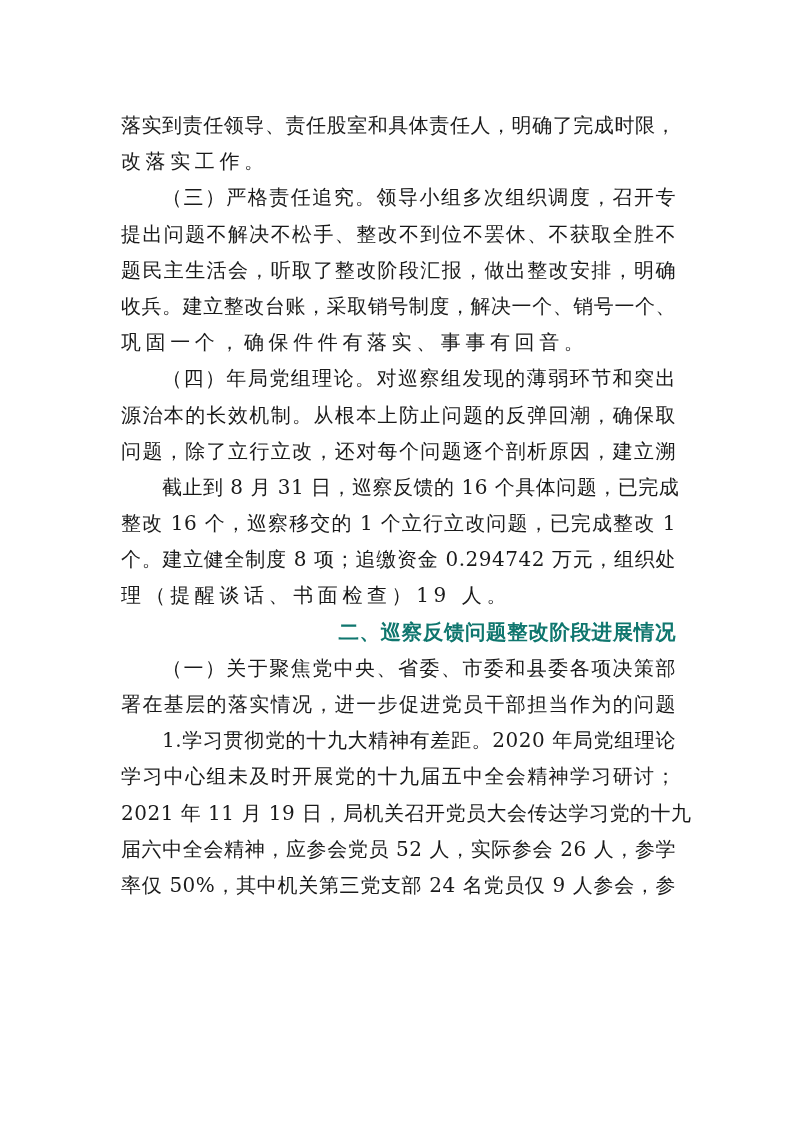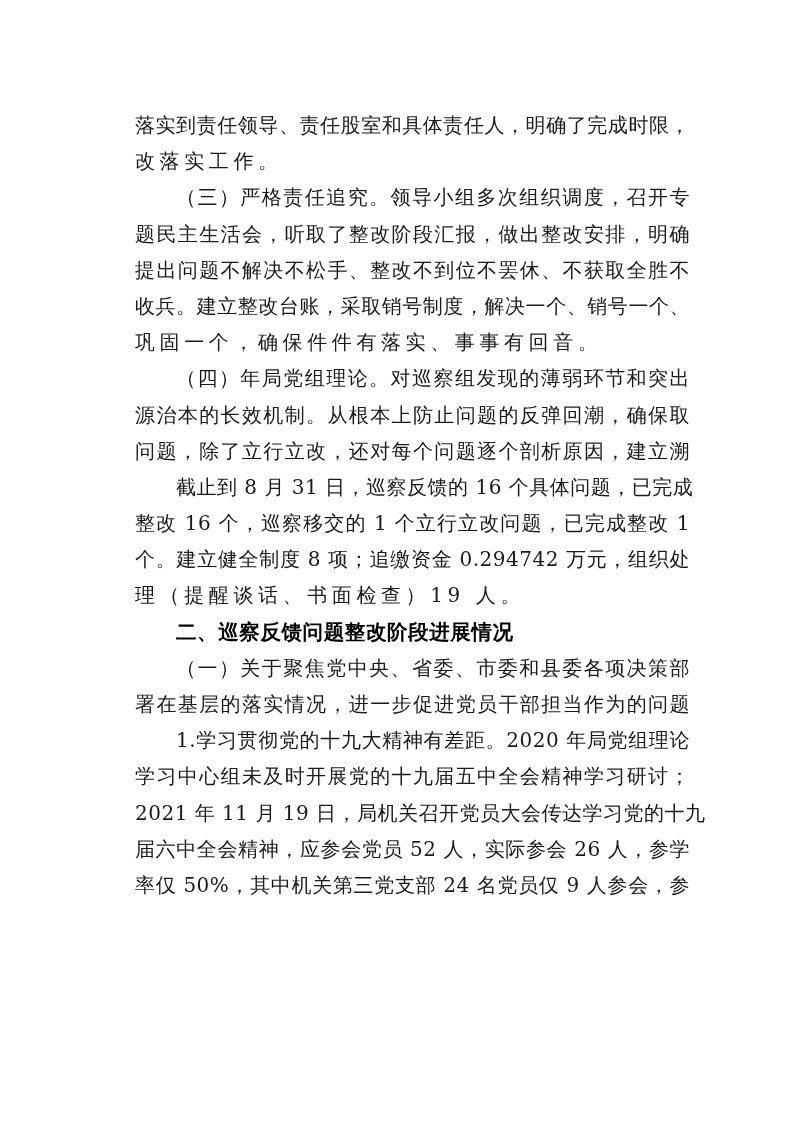--- a/index.html
+++ b/index.html
@@ -17,21 +17,21 @@
     }
     .page {
       position: absolute;
       left: 0; top: 0;
       width: 793px;
       height: 1122px;
       background: #ffffff;
     }
     .body-text {
       position: absolute;
-      left: 135px;
+      left: 121px;
       top: 107px;
       width: 555px;
     }
     .para {
       margin: 0;
     }
     .line {
       display: block;
       height: 36.2px;
       line-height: 36.2px;
@@ -51,38 +51,39 @@
     .heading {
       display: block;
       height: 36.2px;
       line-height: 36.2px;
       font-size: 20.5px;
       font-weight: bold;
       font-family: "DejaVu Sans", "Liberation Sans", sans-serif;
       padding-left: 41px;
       letter-spacing: 0.6px;
       white-space: nowrap;
-      color: #000000;
+      color: #0f766e;
+      text-align: right;
     }
   </style>
 </head>
 <body>
 
 <div class="page">
   <div class="body-text">
 
     <div class="para">
       <span class="line">落实到责任领导、责任股室和具体责任人，明确了完成时限，</span>
       <span class="line last">改落实工作。</span>
     </div>
 
     <div class="para">
       <span class="line indent">（三）严格责任追究。领导小组多次组织调度，召开专</span>
+      <span class="line">提出问题不解决不松手、整改不到位不罢休、不获取全胜不</span>
       <span class="line">题民主生活会，听取了整改阶段汇报，做出整改安排，明确</span>
-      <span class="line">提出问题不解决不松手、整改不到位不罢休、不获取全胜不</span>
       <span class="line">收兵。建立整改台账，采取销号制度，解决一个、销号一个、</span>
       <span class="line last">巩固一个，确保件件有落实、事事有回音。</span>
     </div>
 
     <div class="para">
       <span class="line indent">（四）年局党组理论。对巡察组发现的薄弱环节和突出</span>
       <span class="line">源治本的长效机制。从根本上防止问题的反弹回潮，确保取</span>
       <span class="line">问题，除了立行立改，还对每个问题逐个剖析原因，建立溯</span>
     </div>
 

